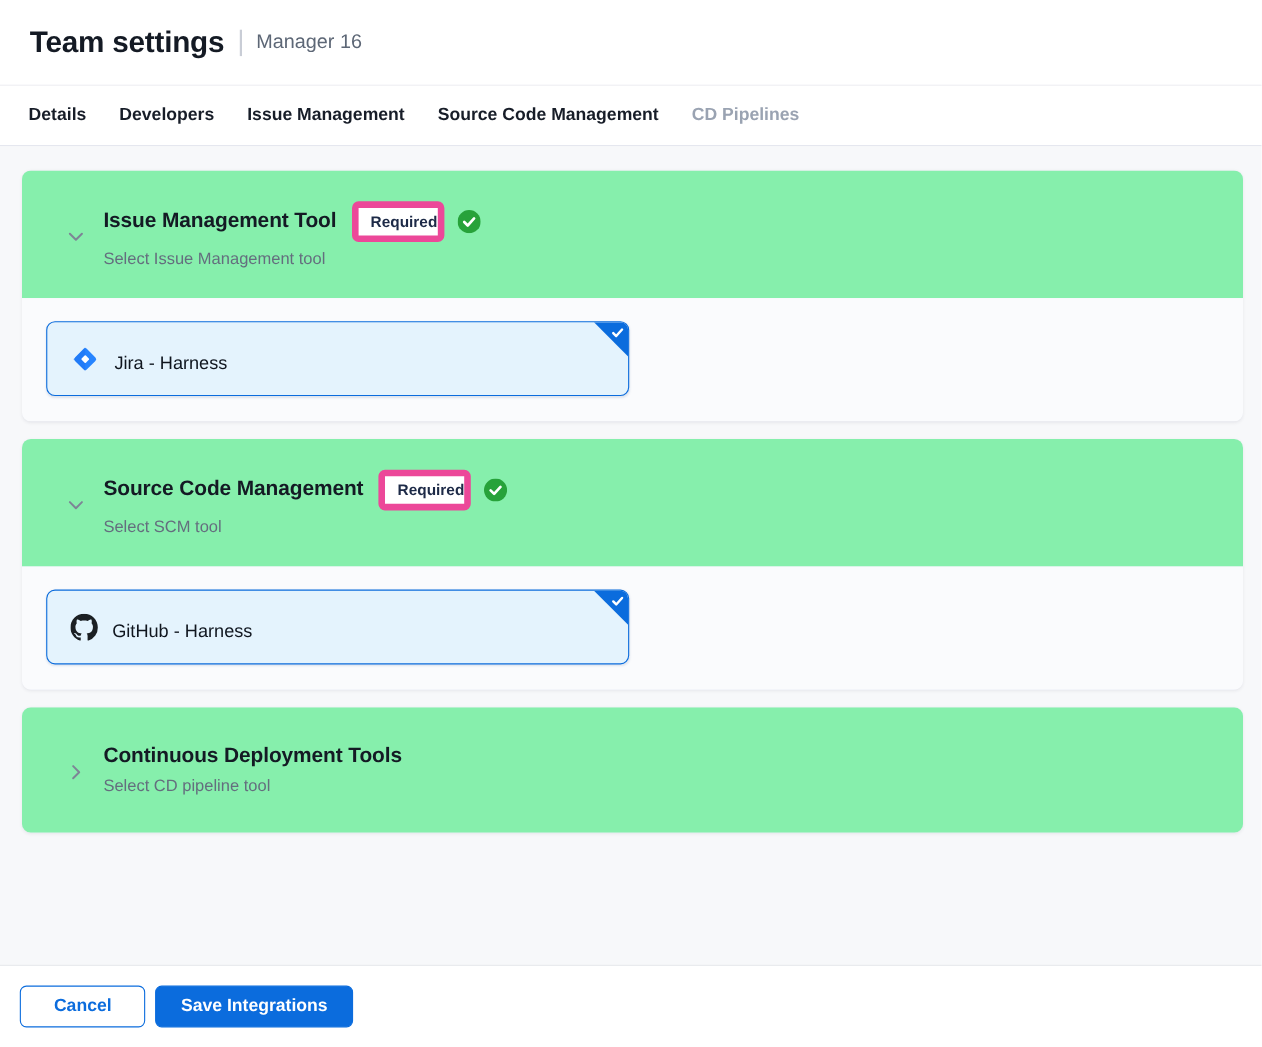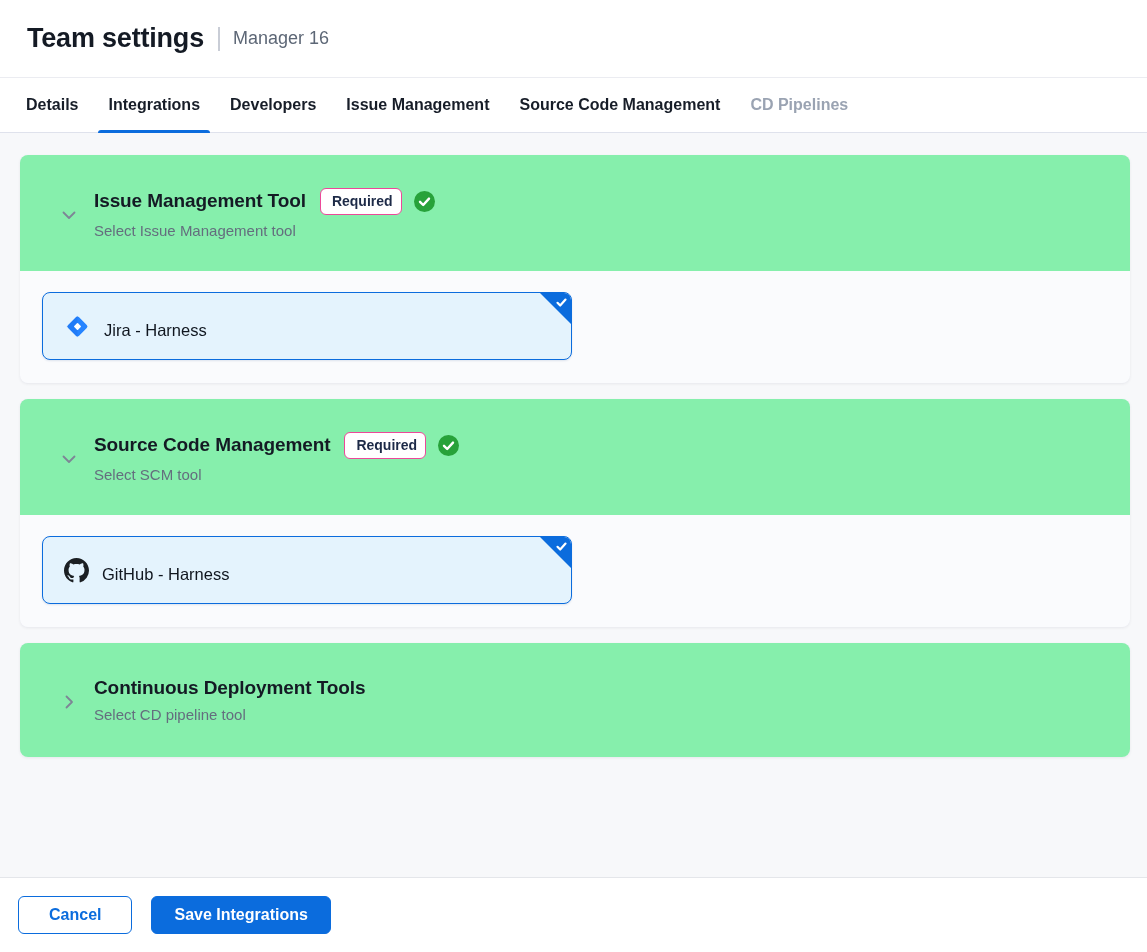--- a/index.html
+++ b/index.html
@@ -101,23 +101,23 @@
   .section-title-row { display: flex; align-items: center; }
   .section-title {
     font-size: 19px;
     font-weight: 700;
     color: #141a24;
     letter-spacing: -0.1px;
   }
   .required-badge {
     margin-left: 14px;
     background: #ffffff;
-    border: 1px solid #ec4899;
+    border: 6px solid #ec4899;
     border-radius: 6px;
-    padding: 4px 8px 5px 11px;
+    padding: 4px 0 5px 11px;
     font-size: 14px;
     font-weight: 700;
     color: #1d2a47;
   }
   .status-check { margin-left: 12px; display: flex; }
   .section-subtitle {
     margin-top: 7px;
     font-size: 15px;
     color: #646e7e;
   }
@@ -163,21 +163,21 @@
   }
 
   
   .footer {
     height: 75px;
     background: #ffffff;
     border-top: 1px solid #e4e6ea;
     display: flex;
     align-items: center;
     padding-left: 18px;
-    column-gap: 19px;
+    column-gap: 9px;
   }
   .btn {
     height: 38px;
     border-radius: 6px;
     font-family: "Liberation Sans", sans-serif;
     font-size: 16px;
     font-weight: 700;
     cursor: pointer;
     padding: 0 22px;
   }
@@ -197,21 +197,20 @@
 <body>
 
 <header class="page-header">
   <h1 class="page-title">Team settings</h1>
   <div class="title-divider"></div>
   <span class="page-subtitle">Manager 16</span>
 </header>
 
 <nav class="tab-bar">
   <div class="tab">Details</div>
-  <div class="tab active">Integrations</div>
   <div class="tab">Developers</div>
   <div class="tab">Issue Management</div>
   <div class="tab">Source Code Management</div>
   <div class="tab disabled">CD Pipelines</div>
 </nav>
 
 <main class="content">
 
   <section class="section">
     <div class="section-header">

